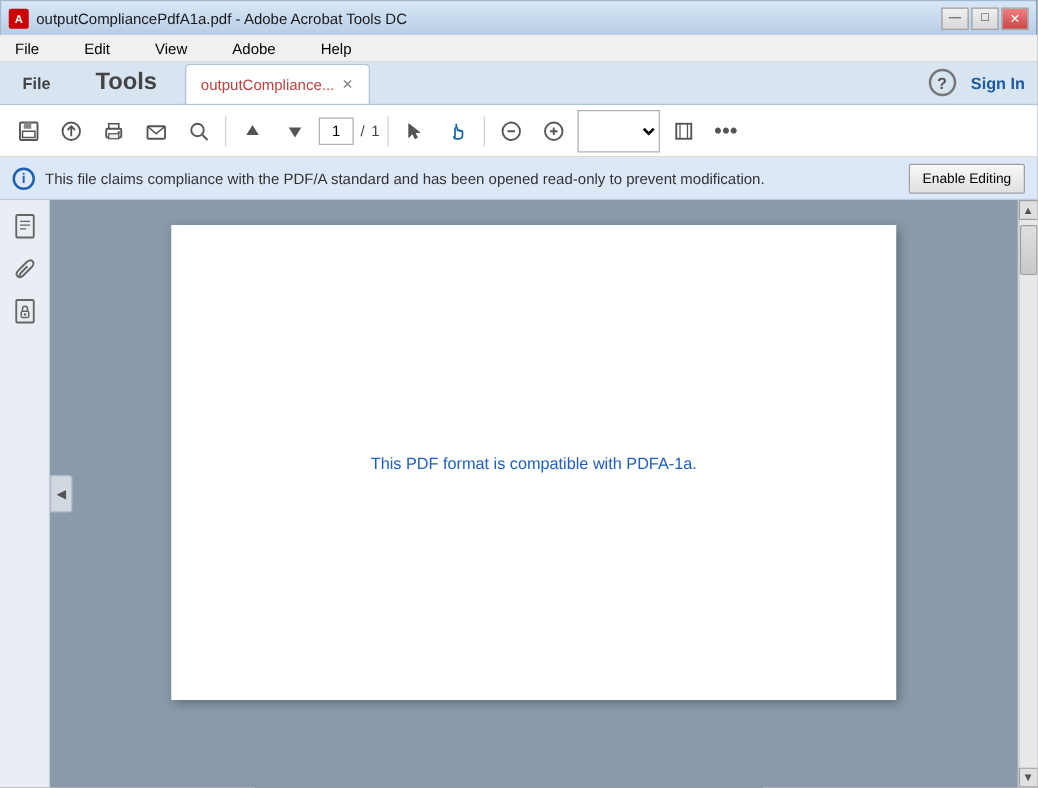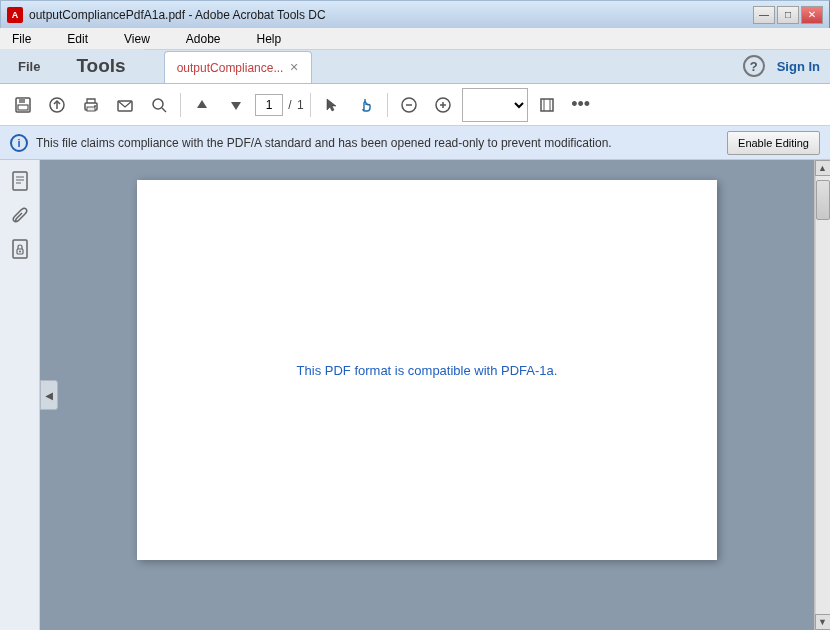--- a/index.html
+++ b/index.html
@@ -98,21 +98,21 @@
       height: 32px;
       padding: 0 12px;
       display: flex; align-items: center; gap: 6px;
       font-size: 12px;
       color: #c04040;
       cursor: pointer;
       background: #ffffff;
       border: 1px solid #b0c0d8;
       border-bottom: none;
       border-radius: 4px 4px 0 0;
-      margin-left: 20px;
+      margin-left: 4px;
     }
     .tab-document .tab-close {
       font-size: 11px;
       color: #888;
       cursor: pointer;
     }
     #tab-bar-right {
       margin-left: auto;
       display: flex;
       align-items: center;

